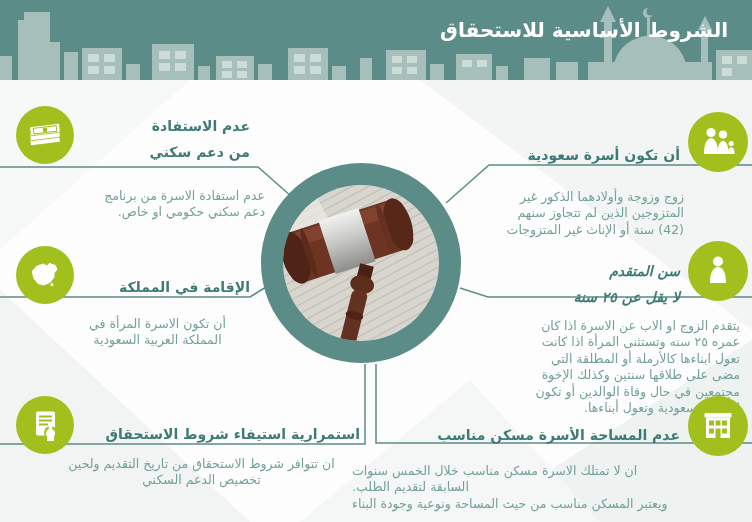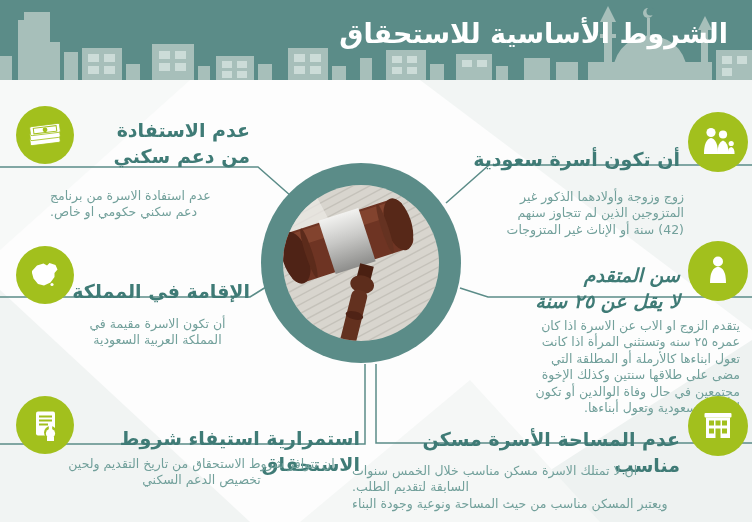--- a/index.html
+++ b/index.html
@@ -1,44 +1,44 @@
 <!DOCTYPE html>
 <html lang="ar"><head>
 <meta charset="utf-8">
 <style>
   html,body{margin:0;padding:0;background:#ffffff;}
   .page{position:relative;width:752px;height:522px;overflow:hidden;background:#fdfdfd;
         font-family:"DejaVu Sans","Liberation Sans",sans-serif;}
   svg{display:block;}
   
   .hdr{position:absolute;left:0;top:0;width:752px;height:80px;background:#5b8c88;z-index:2;}
-  .hdr-title{position:absolute;top:18px;right:24px;color:#ffffff;font-size:27px;font-weight:bold;
+  .hdr-title{position:absolute;top:18px;right:24px;color:#ffffff;font-size:20px;font-weight:bold;
              direction:rtl;z-index:3;letter-spacing:0;}
   
   .facets{position:absolute;left:0;top:0;z-index:0;}
   
   .connectors{position:absolute;left:0;top:0;z-index:1;pointer-events:none;}
   
   .ring{position:absolute;left:261px;top:163px;width:200px;height:200px;border-radius:50%;
         background:#5b8c88;z-index:3;}
   .photo{position:absolute;left:22px;top:22px;width:156px;height:156px;border-radius:50%;overflow:hidden;}
   
   .ic{position:absolute;border-radius:50%;background:#a2c01d;display:flex;align-items:center;
       justify-content:center;z-index:5;}
   .ic-l{width:58px;height:58px;}
   .ic-r{width:60px;height:60px;}
   #ic-l1{left:16px;top:106px;} #ic-l2{left:16px;top:246px;} #ic-l3{left:16px;top:396px;}
   #ic-r1{left:688px;top:112px;} #ic-r2{left:688px;top:241px;} #ic-r3{left:688px;top:396px;}
   
-  .ttl{position:absolute;font-weight:bold;color:#3f7b76;font-size:19px;line-height:26px;
+  .ttl{position:absolute;font-weight:bold;color:#3f7b76;font-size:14px;line-height:26px;
        direction:rtl;text-align:right;white-space:pre-line;z-index:4;}
   .bdy{position:absolute;color:#72a09b;font-size:12.5px;line-height:16.5px;direction:rtl;
        white-space:pre-line;z-index:4;}
   #ttl-l1{right:502px;top:101px;width:190px;}
-  #bdy-l1{left:50px;top:175px;width:215px;text-align:left;}
+  #bdy-l1{left:50px;top:175px;width:215px;text-align:right;}
   #ttl-l2{right:502px;top:262px;width:210px;text-align:right;}
   #bdy-l2{left:50px;top:303px;width:215px;text-align:center;}
   #ttl-l3{right:392px;top:409px;width:300px;}
   #bdy-l3{left:38px;top:443px;width:327px;text-align:center;}
   #ttl-r1{right:72px;top:130px;width:220px;text-align:right;}
   #bdy-r1{right:68px;top:176px;width:225px;text-align:right;}
   #ttl-r2{right:72px;top:246px;width:200px;font-style:italic;}
   #bdy-r2{right:12px;top:305px;width:290px;text-align:right;}
   #ttl-r3{right:72px;top:410px;width:280px;}
   #bdy-r3{right:8px;top:450px;width:392px;text-align:left;}
@@ -214,21 +214,21 @@
 
   <section>
     <span class="ic ic-l" id="ic-l2">
       <svg width="44" height="44" viewBox="0 0 44 44">
         <path fill="#ffffff" d="M9 18 L14 12.5 L20.5 10.5 L24 12.5 L26.5 10 L32.5 12 L34.5 16.5
                  L31.5 20 L31.5 24 L27.5 29.5 L21 32.5 L15 31 L10.5 25.5 L9 20 Z"></path>
         <circle cx="29" cy="31.5" r="1.6" fill="#ffffff"></circle>
       </svg>
     </span>
     <h2 class="ttl" id="ttl-l2">الإقامة في المملكة</h2>
-    <p class="bdy" id="bdy-l2">أن تكون الاسرة مقيمة في
+    <p class="bdy" id="bdy-l2">أن تكون الاسرة المرأة في
 المملكة العربية السعودية</p>
   </section>
 
   <section>
     <span class="ic ic-l" id="ic-l3">
       <svg width="44" height="44" viewBox="0 0 44 44">
         <rect x="13" y="8.5" width="19" height="24" rx="2" fill="#ffffff"></rect>
         <g fill="#a2c01d">
           <rect x="16" y="12.5" width="13" height="2"></rect>
           <rect x="16" y="16.5" width="13" height="2"></rect>

